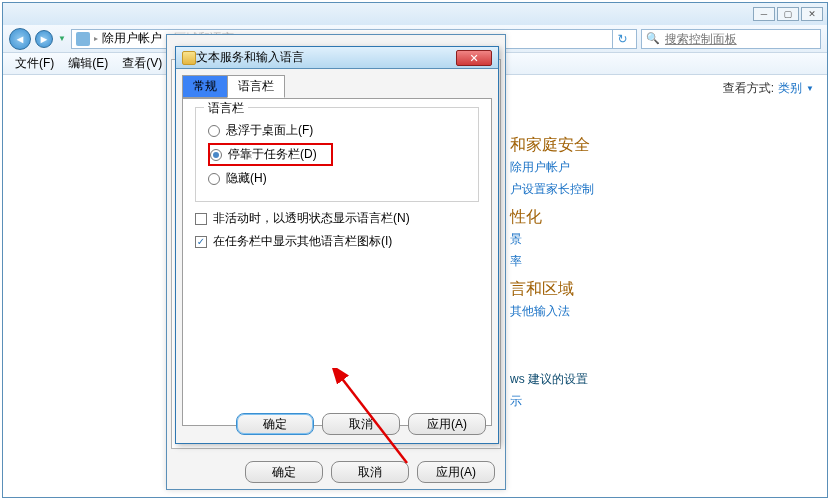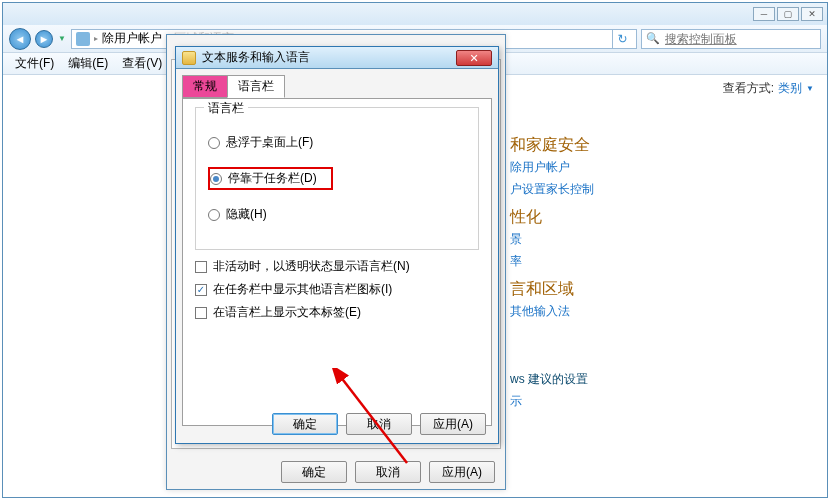--- a/index.html
+++ b/index.html
@@ -31,37 +31,37 @@
   
   .bg-links { position:absolute; left:510px; top:128px; color:#1a72c6; line-height:22px; }
   .bg-head { color:#a16207; font-size:16px; font-weight:400; margin-top:6px; }
 
   
   .dlg1 { position:absolute; left:166px; top:34px; width:340px; height:456px; border:1px solid #5a8fb8; background:#f4f4f4; box-shadow:0 0 6px rgba(0,0,0,0.15); }
   .dlg1-tabs { height:20px; margin:4px 4px 0 4px; display:flex; }
   .dlg1-tab { border:1px solid #b5b5b5; border-bottom:none; padding:1px 10px; background:#f4f4f4; margin-right:-1px; font-size:12px; }
   .dlg1-body { border:1px solid #b5b5b5; margin:0 4px 4px 4px; height:390px; background:#fff; }
   .dlg1-bottom { position:absolute; bottom:6px; right:10px; display:flex; gap:8px; }
-  .btn { width:66px; height:22px; border:1px solid #8a8a8a; background:linear-gradient(#f8f8f8,#e4e4e4); font-size:12px; text-align:center; line-height:20px; border-radius:2px; }
+  .btn { width:78px; height:22px; border:1px solid #8a8a8a; background:linear-gradient(#f8f8f8,#e4e4e4); font-size:12px; text-align:center; line-height:20px; border-radius:8px; }
   .dlg1-link { position:absolute; bottom:42px; left:14px; color:#1a72c6; }
 
   
   .dlg2 { position:absolute; left:175px; top:46px; width:324px; height:398px; border:1px solid #2f77b1; background:#f4f4f4; box-shadow:2px 2px 6px rgba(0,0,0,0.25); }
-  .dlg2-title { height:22px; background:linear-gradient(#dff0fc,#b5d8f0); display:flex; align-items:center; padding:0 6px; gap:6px; border-bottom:1px solid #5a8fb8; }
+  .dlg2-title { height:22px; background:linear-gradient(#dff0fc,#b5d8f0); display:flex; align-items:center; padding:0 6px; border-bottom:1px solid #5a8fb8; }
   .dlg2-ico { width:14px; height:14px; background:linear-gradient(#f9e38d,#e5b742); border:1px solid #c79a2a; border-radius:2px; }
   .dlg2-title-text { flex:1; font-size:12px; color:#000; }
   .dlg2-close { width:36px; height:16px; background:linear-gradient(#f08484,#cf3a3a); border:1px solid #8a1f1f; border-radius:2px; color:#fff; text-align:center; font-size:11px; line-height:14px; }
   .dlg2-tabs { display:flex; margin:6px 6px 0 6px; }
-  .dlg2-tab { border:1px solid #9e9e9e; padding:2px 10px; background:#ec4899; font-size:12px; margin-right:-1px; position:relative; }
+  .dlg2-tab { border:1px solid #9e9e9e; padding:2px 10px; background:#3b82f6; font-size:12px; margin-right:-1px; position:relative; }
   .dlg2-tab.active { background:#fff; border-bottom:1px solid #fff; z-index:2; }
   .dlg2-panel { border:1px solid #9e9e9e; margin:0 6px; height:328px; background:#fff; padding:8px 12px; position:relative; }
 
   .group { border:1px solid #d0d0d0; padding:10px 12px 10px 12px; margin-bottom:8px; position:relative; }
   .group-title { position:absolute; top:-8px; left:8px; background:#fff; padding:0 4px; font-size:12px; }
-  .radio-row { display:flex; align-items:center; gap:6px; margin:16px 0; }
+  .radio-row { display:flex; align-items:center; gap:6px; margin:4px 0; }
   .radio { width:12px; height:12px; border:1px solid #777; border-radius:50%; display:inline-flex; align-items:center; justify-content:center; }
   .radio.checked::after { content:""; width:6px; height:6px; background:#4a88c7; border-radius:50%; }
   .check-row { display:flex; align-items:center; gap:6px; margin:6px 0; }
   .check { width:12px; height:12px; border:1px solid #777; background:#fff; display:inline-flex; align-items:center; justify-content:center; font-size:10px; color:#2a72b5; }
   .red-box { border:2px solid #e00000; padding:1px 14px 1px 0; display:inline-flex; align-items:center; gap:6px; }
 
   .dlg2-bottom { position:absolute; bottom:8px; right:12px; display:flex; gap:8px; }
   .btn.focus { border:1px solid #3a8fd1; box-shadow:0 0 0 1px #7fc0ef inset; }
 
   
@@ -163,24 +163,20 @@
       </div>
     </div>
     <div class="check-row">
       <span class="check"></span>
       <span>非活动时，以透明状态显示语言栏(N)</span>
     </div>
     <div class="check-row">
       <span class="check">✓</span>
       <span>在任务栏中显示其他语言栏图标(I)</span>
     </div>
-    <div class="check-row">
-      <span class="check"></span>
-      <span>在语言栏上显示文本标签(E)</span>
-    </div>
   </div>
   <div class="dlg2-bottom">
     <div class="btn focus">确定</div>
     <div class="btn">取消</div>
     <div class="btn">应用(A)</div>
   </div>
 </div>
 
 <svg class="arrow-svg" viewBox="0 0 120 100">
   <defs>

